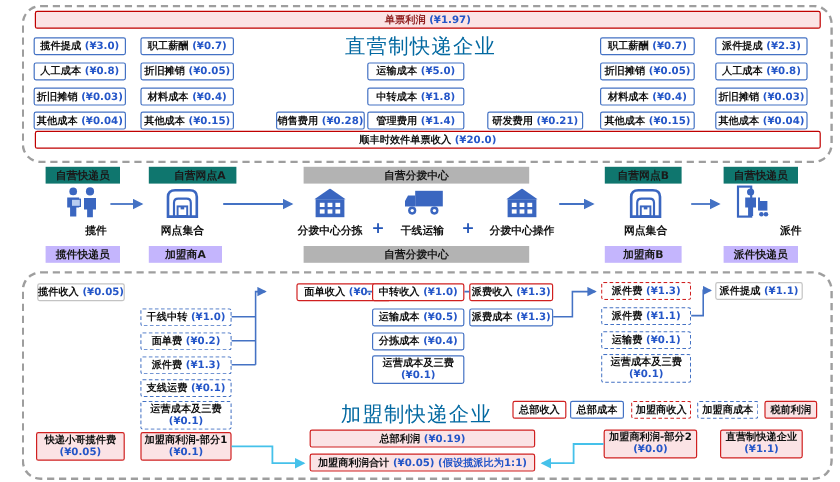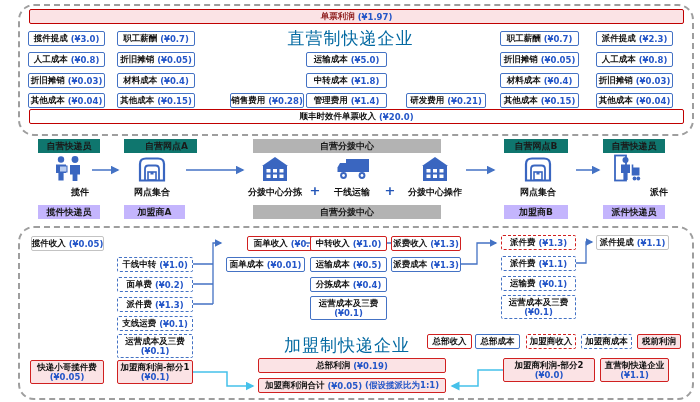--- a/index.html
+++ b/index.html
@@ -254,24 +254,20 @@
       <span class="v">(¥0.2)</span>
     </div>
   <div class="bx r" style="left:310px;top:236px;width:77px;">
       <span class="l">中转收入</span>
       <span class="v">(¥1.0)</span>
     </div>
   <div class="bx r" style="left:391px;top:236px;width:70px;">
       <span class="l">派费收入</span>
       <span class="v">(¥1.3)</span>
     </div>
-  <div class="bx" style="left:226px;top:257px;width:79px;">
-      <span class="l">面单成本</span>
-      <span class="v">(¥0.01)</span>
-    </div>
   <div class="bx" style="left:310px;top:257px;width:77px;">
       <span class="l">运输成本</span>
       <span class="v">(¥0.5)</span>
     </div>
   <div class="bx" style="left:310px;top:277px;width:77px;">
       <span class="l">分拣成本</span>
       <span class="v">(¥0.4)</span>
     </div>
   <div class="bx tall" style="left:310px;top:296px;width:77px;">
       <span class="l">运营成本及三费</span>
@@ -324,21 +320,21 @@
   <div class="bx pk" style="left:258px;top:358px;width:188px;">
     <span class="l">总部利润</span>
     <span class="v">(¥0.19)</span>
   </div>
   <div class="bx pk" style="left:258px;top:378px;width:188px;">
     <span class="l">加盟商利润合计</span>
     <span class="v">(¥0.05)</span>
     <span class="v">(假设揽派比为1:1)</span>
   </div>
 
-  <div class="bx pk tall" style="left:503px;top:358px;width:92px;">
+  <div class="bx pk tall" style="left:503px;top:358px;width:78px;">
       <span class="l">加盟商利润-部分2</span>
       <span class="v">(¥0.0)</span>
     </div>
   <div class="bx pk tall" style="left:600px;top:358px;width:69px;">
       <span class="l">直营制快递企业</span>
       <span class="v">(¥1.1)</span>
     </div>
 
   <svg class="overlay" width="700" height="402" viewBox="0 0 700 402">
     <defs>

